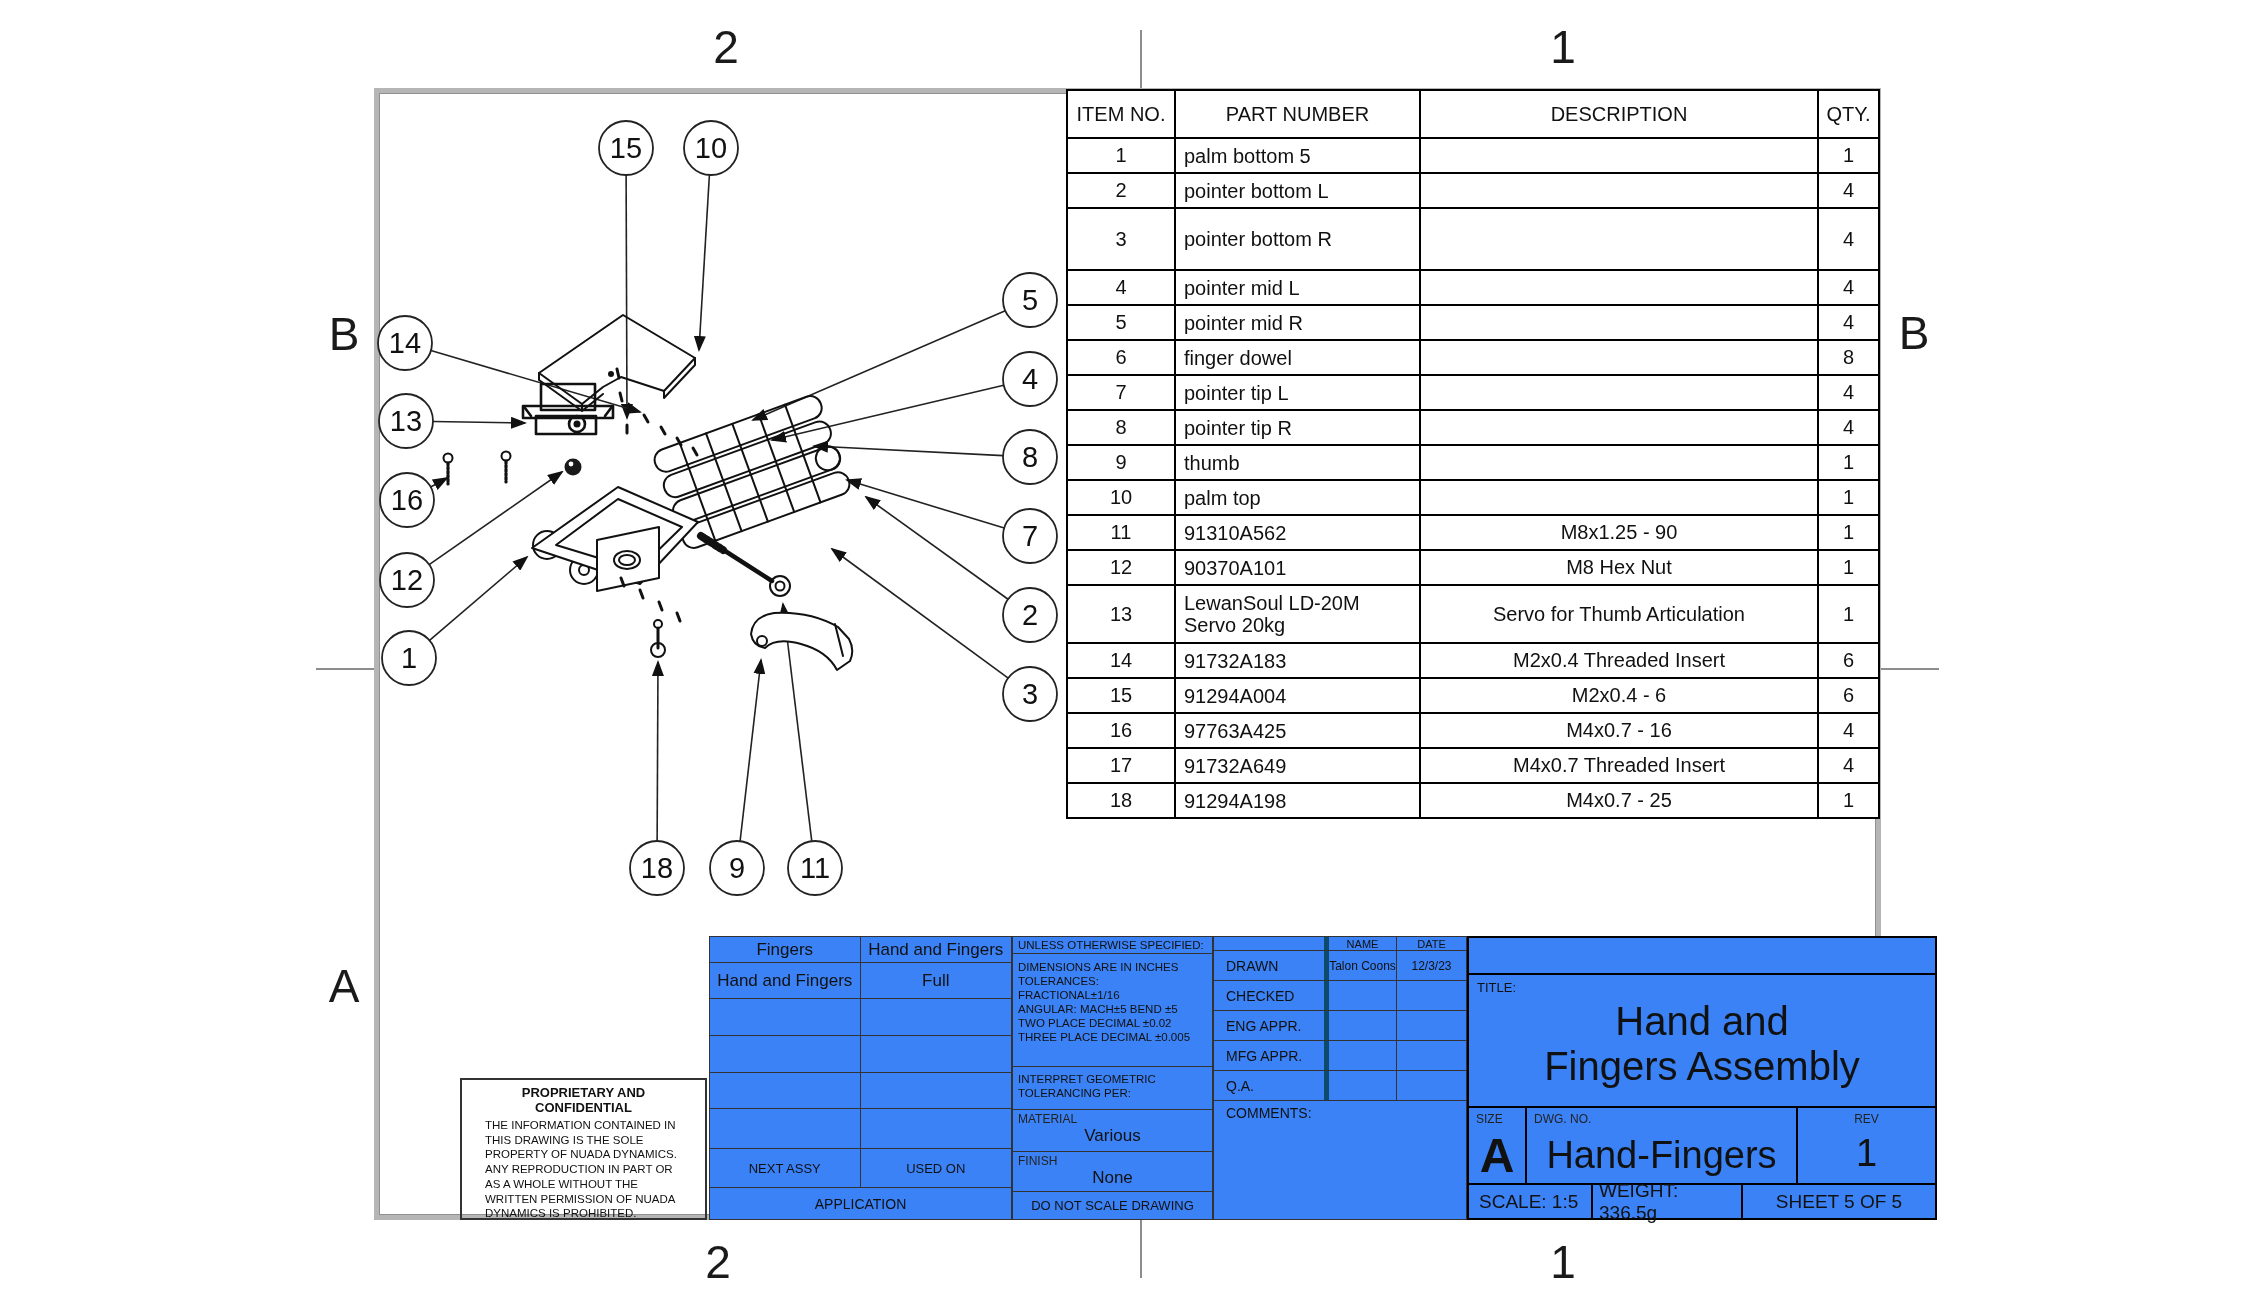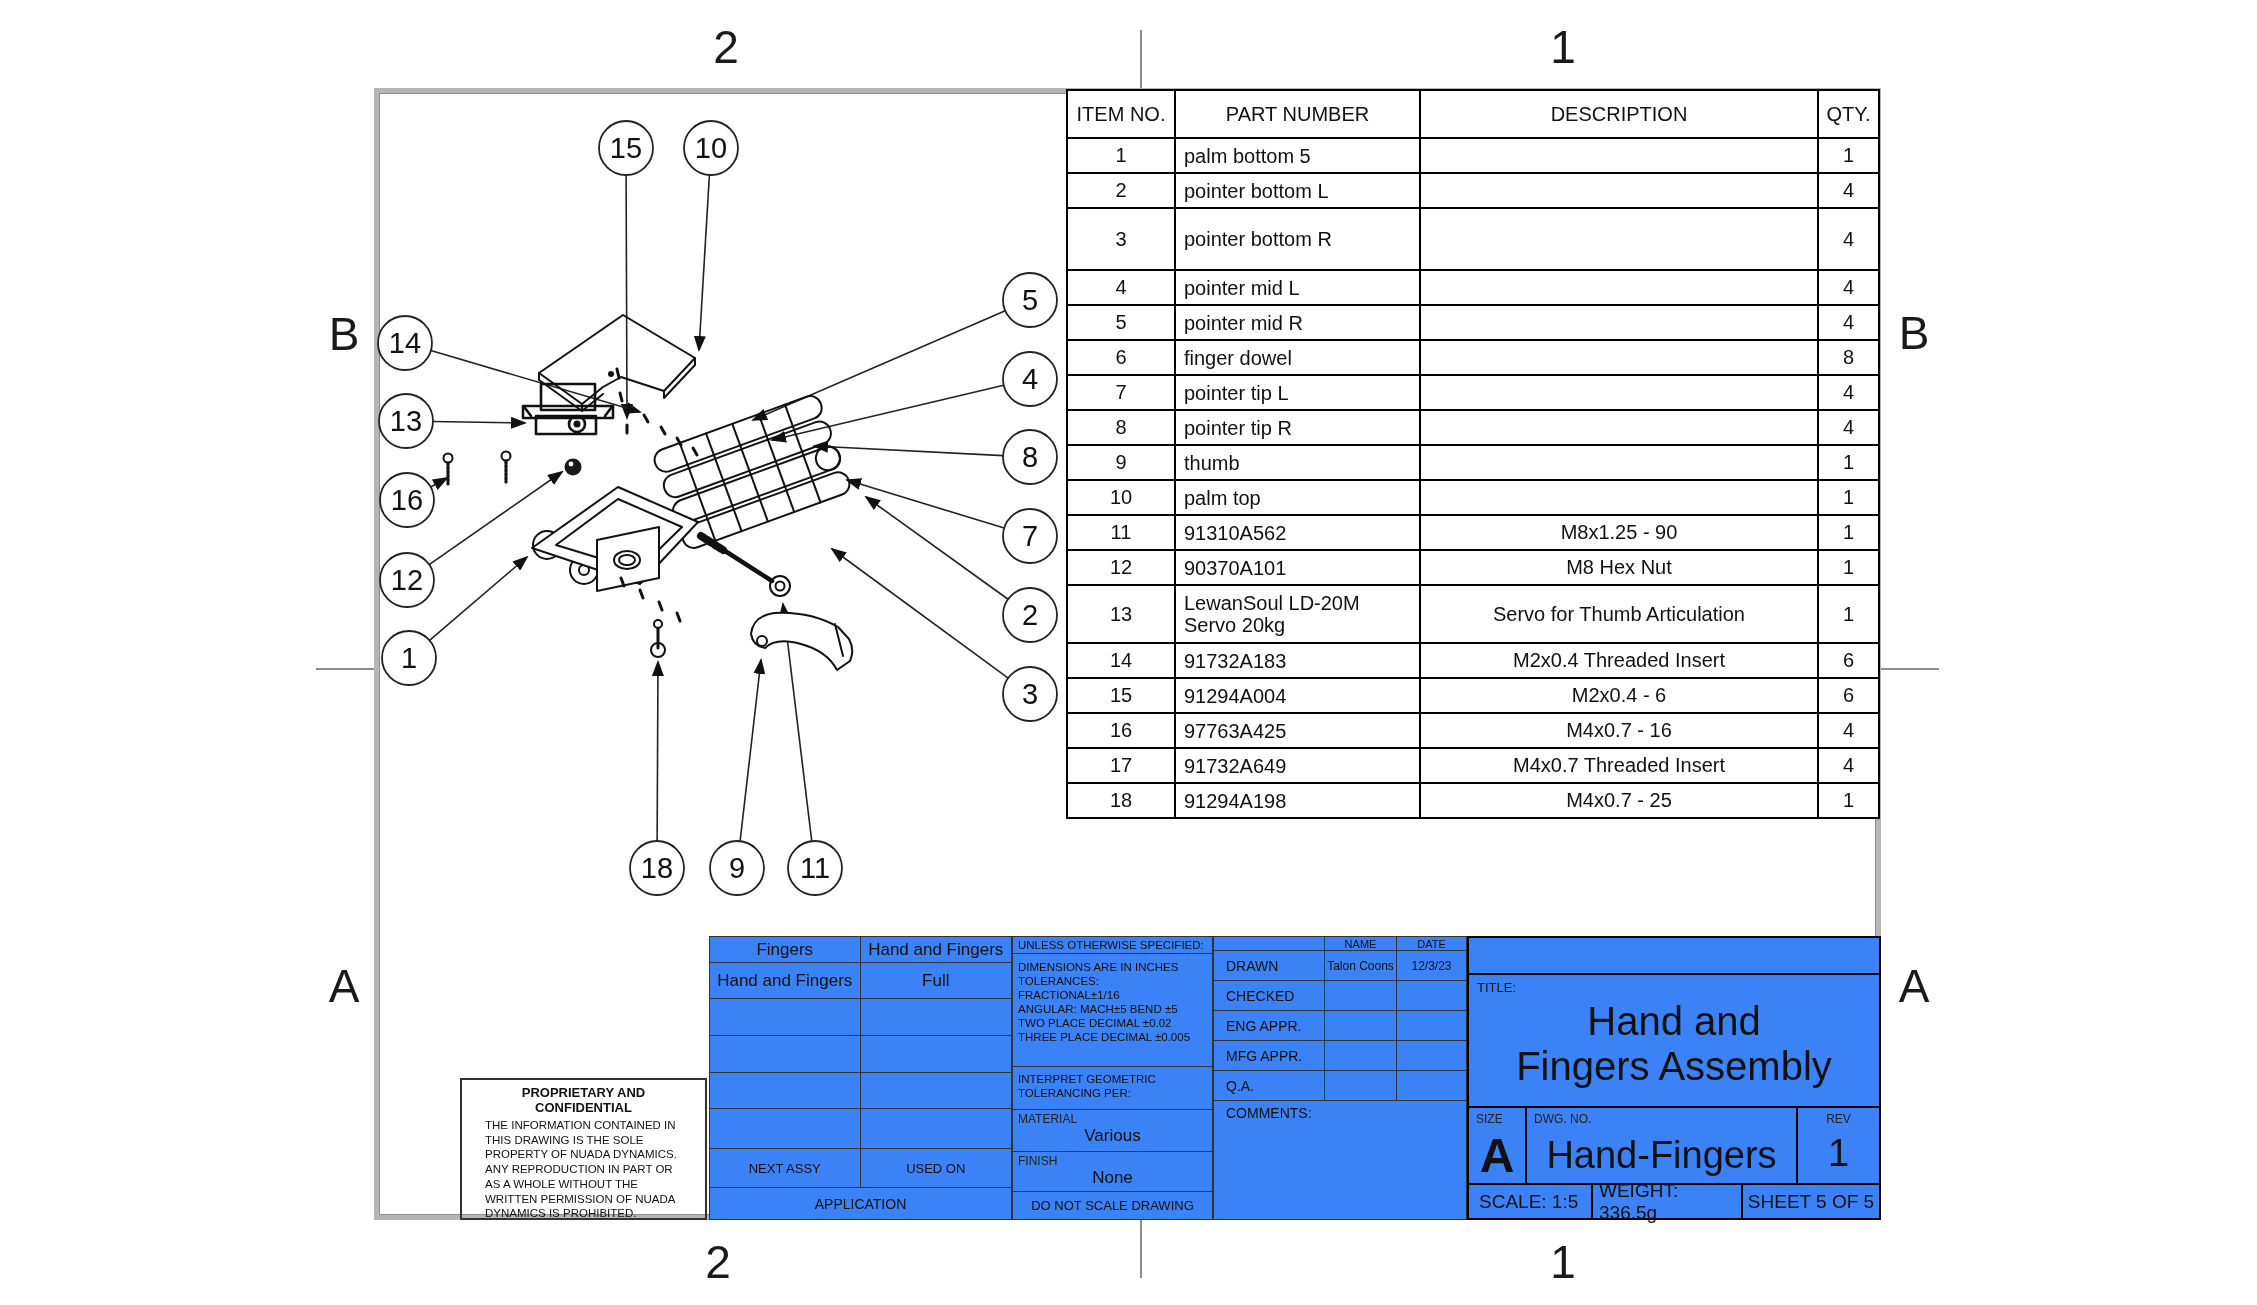--- a/index.html
+++ b/index.html
@@ -42,21 +42,21 @@
   
   .tol-sec{box-sizing:border-box;border-bottom:1px solid #333;padding:2px 5px;overflow:hidden;}
   .tol-sec:last-child{border-bottom:none;}
   .tol-lines{font-size:11.5px;line-height:1.22;}
   .big-val{font-size:17px;text-align:center;}
 
   
   .apr-row{display:flex;box-sizing:border-box;border-bottom:1px solid #333;}
   .apr-c{box-sizing:border-box;display:flex;align-items:center;overflow:hidden;font-size:14px;}
   .apr-c.l{flex:0 0 110px;padding-left:12px;}
-  .apr-c.n{flex:0 0 72px;border-left:1px solid #0c4a6e;justify-content:center;font-size:12px;}
+  .apr-c.n{flex:0 0 72px;border-left:5px solid #0c4a6e;justify-content:center;font-size:12px;}
   .apr-c.d{flex:1;border-left:1px solid #333;justify-content:center;font-size:12px;}
 
   
   .title-area{display:flex;flex-direction:column;}
   .ta-empty{height:37px;border-bottom:2px solid #000;box-sizing:border-box;}
   .ta-title{height:133px;box-sizing:border-box;border-bottom:2px solid #000;position:relative;}
   .ta-title .tl{position:absolute;left:8px;top:5px;font-size:13px;}
   .ta-title .big{position:absolute;left:0;right:0;top:24px;text-align:center;font-size:40px;line-height:1.12;}
   .ta-mid{height:77px;display:flex;box-sizing:border-box;border-bottom:2px solid #000;}
   .ta-mid .c{position:relative;box-sizing:border-box;}
@@ -455,21 +455,21 @@
         </div>
         <div class="apr-row" style="height: 30px;">
           <div class="apr-c l">Q.A.</div>
           <div class="apr-c n"></div>
           <div class="apr-c d"></div>
         </div>
       </div>
     <div style="padding:4px 0 0 12px;font-size:14px;">COMMENTS:</div>
   </div>
 
-  <div class="blk title-area" style="left:1467px;top:936px;width:414px;height:284px;">
+  <div class="blk title-area" style="left:1467px;top:936px;width:470px;height:284px;">
     <div class="ta-empty"></div>
     <div class="ta-title">
       <div class="tl">TITLE:</div>
       <div class="big">
         <div>Hand and</div>
         <div>Fingers Assembly</div>
       </div>
     </div>
     <div class="ta-mid">
       <div class="c cell-size">

